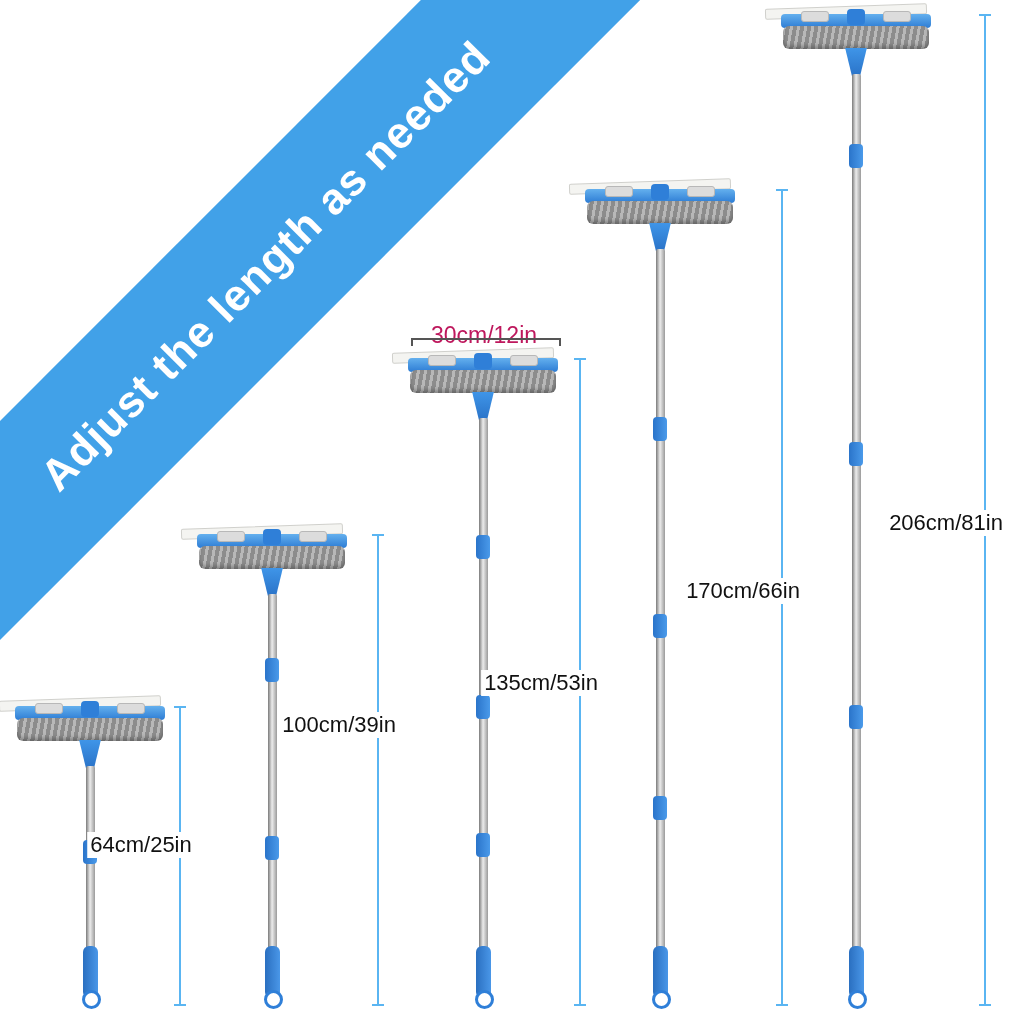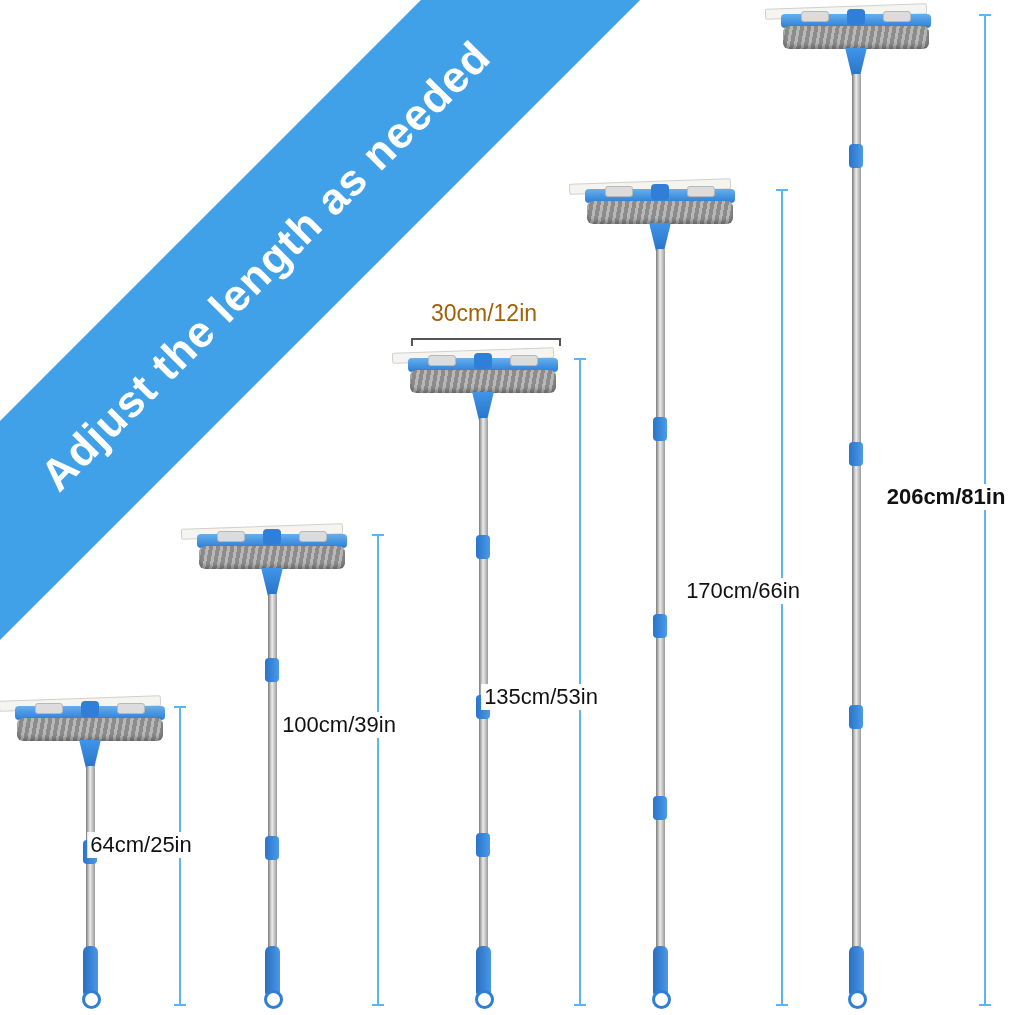--- a/index.html
+++ b/index.html
@@ -76,22 +76,22 @@
     background:#ffffff;padding:0 3px;white-space:nowrap;
   }
 
   
   .wbracket{
     position:absolute;left:411px;top:338px;width:146px;height:8px;
     border-left:2px solid #555;border-right:2px solid #555;
   }
   .wline{position:absolute;top:0;left:0;right:0;height:2px;background:#555;}
   .wlabel{
-    position:absolute;left:411px;top:300px;width:146px;text-align:center;
-    font-size:23px;color:#a16207;white-space:nowrap;
+    position:absolute;left:411px;top:322px;width:146px;text-align:center;
+    font-size:23px;color:#be185d;white-space:nowrap;
   }
 </style>
 </head>
 <body>
 
 <div class="stage">
 
   <div class="ribbon">
     <span class="ribbon-text">Adjust the length as needed</span>
   </div>
@@ -209,17 +209,17 @@
     <div class="tick t"></div>
     <div class="tick b"></div>
   </div>
   <div class="measure" style="left:984px;top:14px;height:992px;">
     <div class="tick t"></div>
     <div class="tick b"></div>
   </div>
 
   <div class="mlabel" style="left:141px;top:832px;">64cm/25in</div>
   <div class="mlabel" style="left:339px;top:712px;">100cm/39in</div>
-  <div class="mlabel" style="left:541px;top:684px;text-align:center;">135cm/53in</div>
+  <div class="mlabel" style="left:541px;top:670px;text-align:center;">135cm/53in</div>
   <div class="mlabel" style="left:743px;top:578px;">170cm/66in</div>
-  <div class="mlabel" style="left:946px;top:484px;font-weight:bold;">206cm/81in</div>
+  <div class="mlabel" style="left:946px;top:510px;">206cm/81in</div>
 
 </div>
 
 </body></html>

